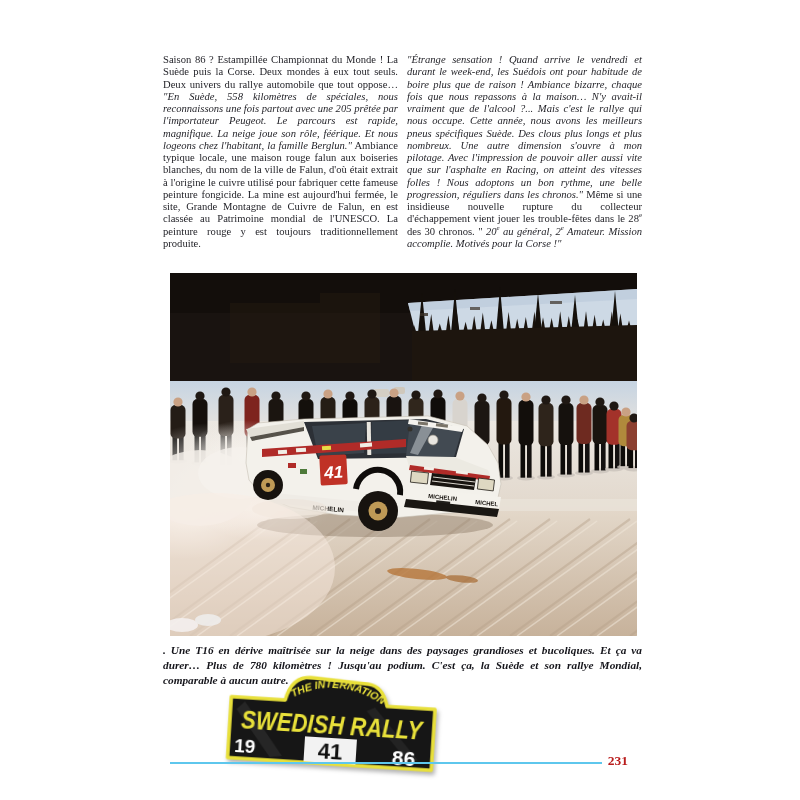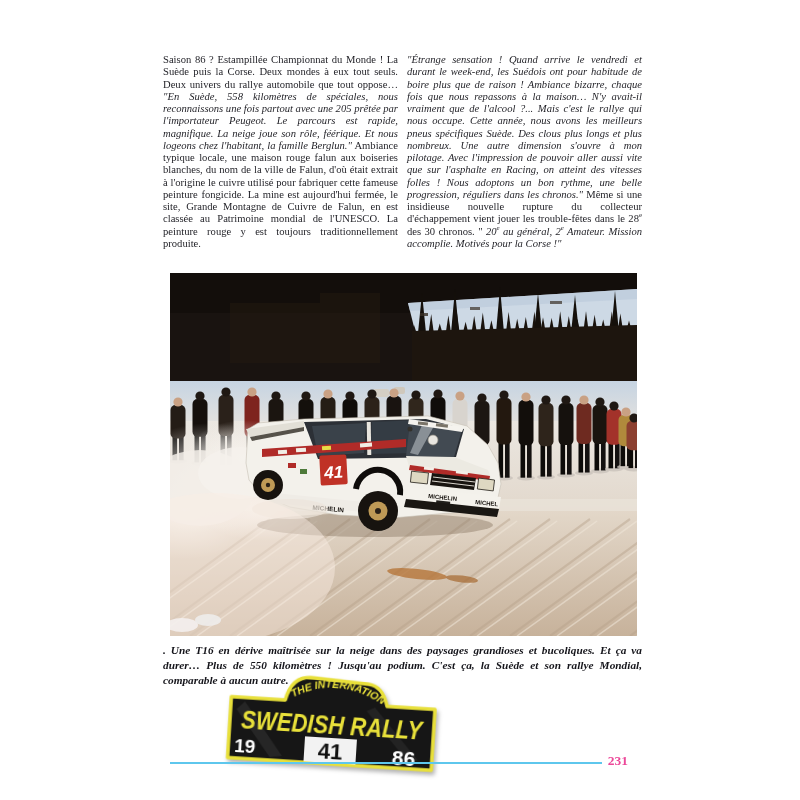--- a/index.html
+++ b/index.html
@@ -8,21 +8,21 @@
   .columns{position:absolute;left:163px;top:54px;width:479px;display:flex;gap:9px;}
   .col{flex:1;font-size:10.6px;line-height:12.25px;text-align:justify;}
   .col .it{font-style:italic;}
   sup{font-size:65%;line-height:0;vertical-align:super;}
   .photo-wrap{position:absolute;left:170px;top:273px;width:467px;height:363px;}
   .photo-wrap svg{display:block;width:100%;height:100%;}
   .caption{position:absolute;left:163px;top:643px;width:479px;font-size:11.3px;line-height:14.8px;font-weight:bold;font-style:italic;text-align:justify;color:#15151b;}
   .plate-wrap{position:absolute;left:224px;top:675px;width:216px;height:94px;transform:rotate(3.6deg);filter:drop-shadow(2px 3px 2px rgba(0,0,0,0.3));}
   .plate-wrap svg{display:block;width:100%;height:100%;}
   .footer-line{position:absolute;left:170px;top:762px;width:432px;height:2px;}
-  .page-number{position:absolute;left:556px;top:753px;width:72px;text-align:right;font-weight:bold;font-size:13.5px;color:#ec4899;}
+  .page-number{position:absolute;left:556px;top:753px;width:72px;text-align:right;font-weight:bold;font-size:13.5px;color:#b91c1c;}
 </style>
 </head>
 <body>
 
 <div class="page">
 
   <div class="columns">
     <div class="col"><span>Saison 86 ? Estampillée Championnat du Monde ! La Suède puis la Corse. Deux mondes à eux tout seuls. Deux univers du rallye automobile que tout oppose… </span><span class="it">"En Suède, 558 kilomètres de spéciales, nous reconnaissons une fois partout avec une 205 prêtée par l'importateur Peugeot. Le parcours est rapide, magnifique. La neige joue son rôle, féérique. Et nous logeons chez l'habitant, la famille Berglun."</span><span> Ambiance typique locale, une maison rouge falun aux boiseries blanches, du nom de la ville de Falun, d'où était extrait à l'origine le cuivre utilisé pour fabriquer cette fameuse peinture fongicide. La mine est aujourd'hui fermée, le site, Grande Montagne de Cuivre de Falun, en est classée au Patrimoine mondial de l'UNESCO. La peinture rouge y est toujours traditionnellement produite.</span></div>
     <div class="col"><span class="it">"Étrange sensation ! Quand arrive le vendredi et durant le week-end, les Suédois ont pour habitude de boire plus que de raison !  Ambiance bizarre, chaque fois que nous repassons à la maison… N'y avait-il vraiment que de l'alcool ?... Mais c'est le rallye qui nous occupe. Cette année, nous avons les meilleurs pneus spécifiques Suède. Des clous plus longs et plus nombreux. Une autre dimension s'ouvre à mon pilotage. Avec l'impression de pouvoir aller aussi vite que sur l'asphalte en Racing, on atteint des vitesses folles ! Nous adoptons un bon rythme, une belle progression, réguliers dans les chronos."</span><span> Même si une insidieuse nouvelle rupture du collecteur d'échappement vient jouer les trouble-fêtes dans le 28</span><sup>e</sup><span> des 30 chronos. " </span><span class="it">20</span><sup class="it">e</sup><span class="it"> au général, 2</span><sup class="it">e</sup><span class="it"> Amateur. Mission accomplie. Motivés pour la Corse !"</span></div>
   </div>
@@ -392,21 +392,21 @@
         </g>
         <circle cx="240" cy="156" r="2.5" fill="#33312c"></circle>
 
         <ellipse cx="120" cy="236" rx="38" ry="10" fill="#ece4da" opacity="0.7"></ellipse>
       </g>
 
       <ellipse cx="45" cy="295" rx="120" ry="75" fill="#fbeee4" opacity="0.45"></ellipse>
     </svg>
   </div>
 
-  <div class="caption">. Une T16 en dérive maîtrisée sur la neige dans des paysages grandioses et bucoliques. Et ça va durer… Plus de 550 kilomètres ! Jusqu'au podium. C'est ça, la Suède et son rallye Mondial, comparable à aucun autre.</div>
+  <div class="caption">. Une T16 en dérive maîtrisée sur la neige dans des paysages grandioses et bucoliques. Et ça va durer… Plus de 780 kilomètres ! Jusqu'au podium. C'est ça, la Suède et son rallye Mondial, comparable à aucun autre.</div>
 
   <div class="plate-wrap">
     <svg viewBox="0 0 216 94">
       <path d="M6,28 L60,28 C64,9 74,4 84,4 L142,7 C152,8 158,14 162,28 L210,28 L210,89 L6,89 Z" fill="#161616" stroke="#e8e03a" stroke-width="3.5" stroke-linejoin="round"></path>
       <polygon points="20,32 60,84 48,86 12,40" fill="#ffffff" opacity="0.07"></polygon>
       <polygon points="150,30 196,80 188,84 142,34" fill="#ffffff" opacity="0.06"></polygon>
       <path id="arcPath" d="M64,27 Q108,-2 158,27" fill="none"></path>
       <text font-family="Liberation Sans, sans-serif" font-size="10.5" font-weight="bold" font-style="italic" fill="#e8e03a">
         <textPath href="#arcPath" startOffset="4">THE INTERNATIONAL</textPath>
       </text>

